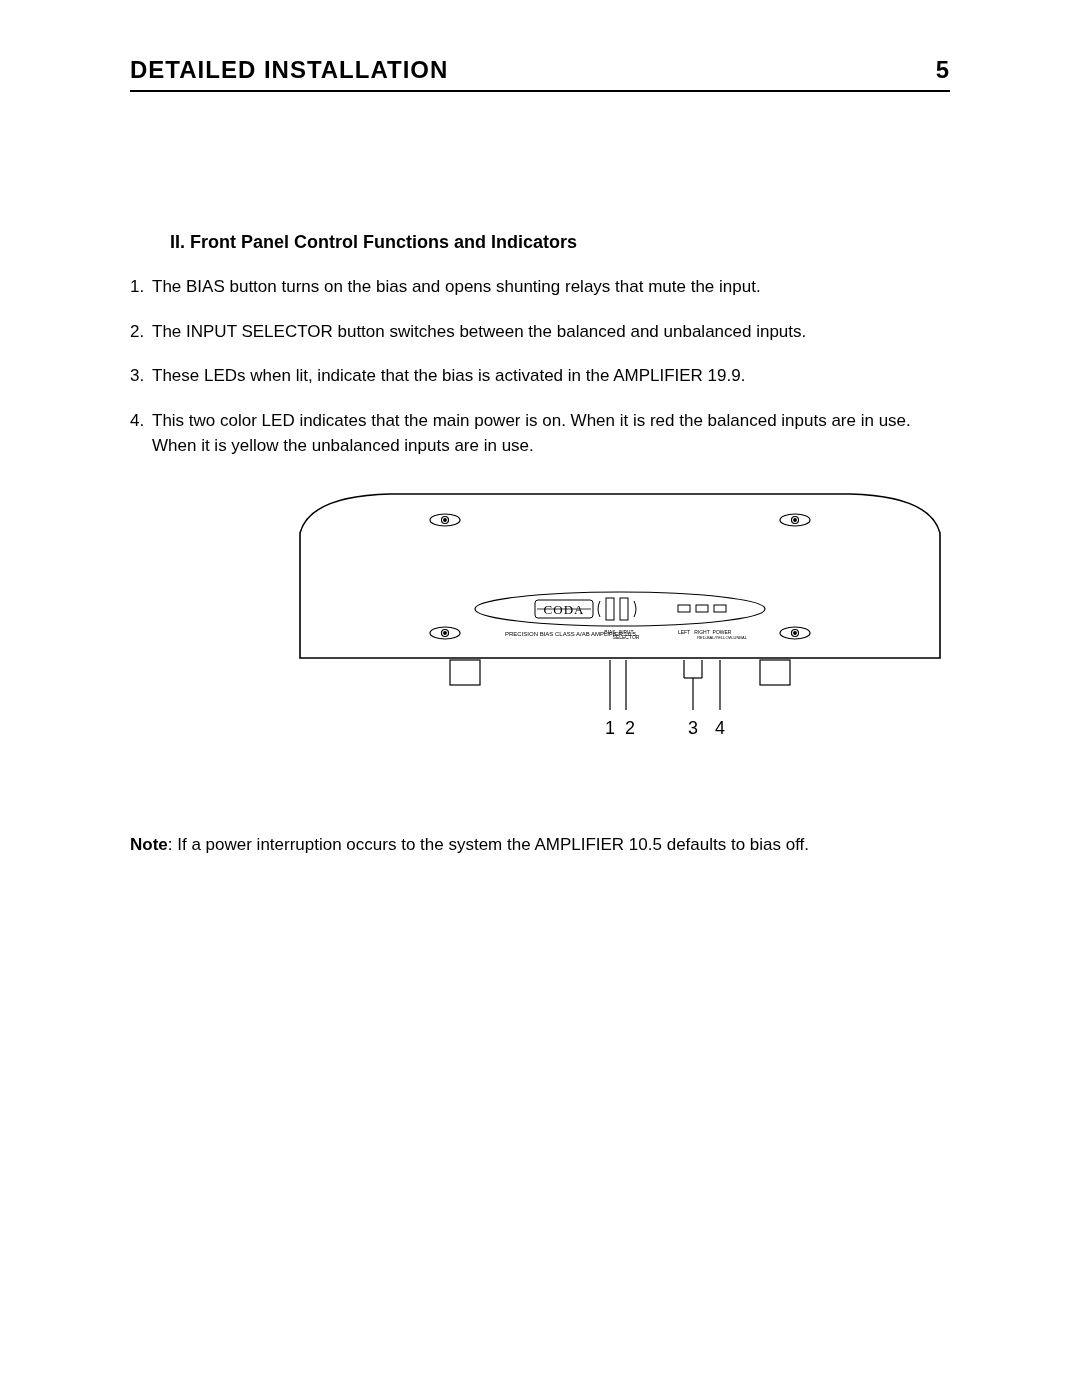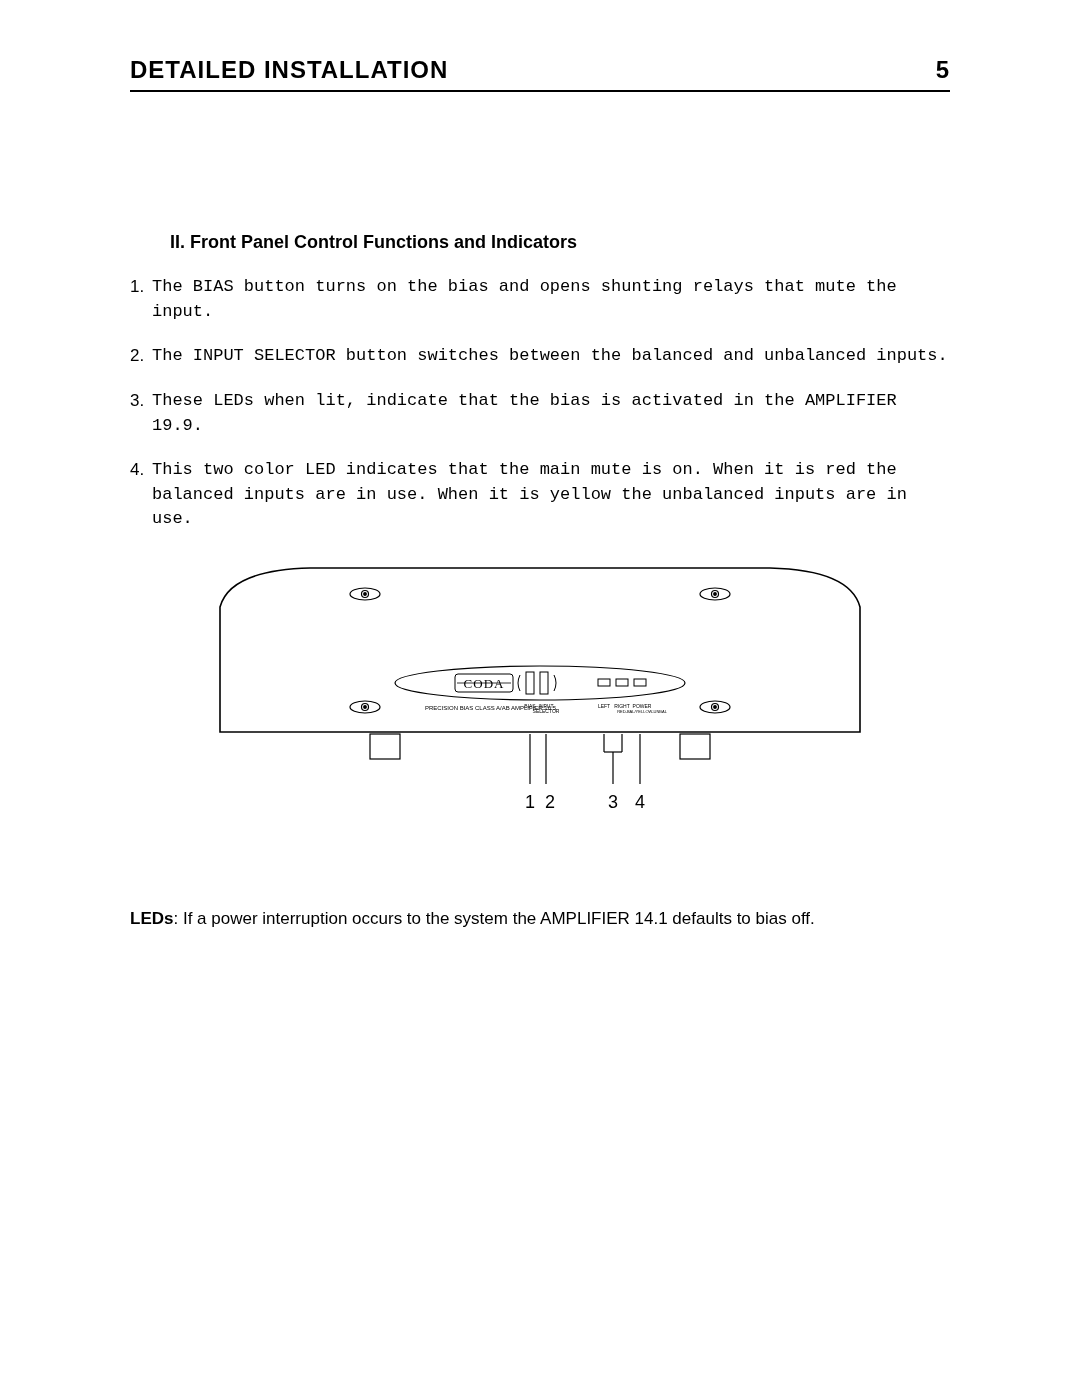--- a/index.html
+++ b/index.html
@@ -40,26 +40,25 @@
   }
   .list-item {
     display: flex;
     margin-bottom: 20px;
   }
   .list-item .num {
     flex: 0 0 22px;
   }
   .list-item .txt {
     flex: 1;
-    font-family: Liberation Mono, monospace;
   }
   .diagram-wrap {
     margin-top: 30px;
     display: flex;
-    justify-content: center;
+    justify-content: flex-end;
   }
   .note-block {
     margin-top: 55px;
     font-size: 17px;
     line-height: 1.4;
   }
   .note-block .bold { font-weight: 700; }
 </style>
 </head>
 <body>
@@ -83,21 +82,21 @@
     <div class="list-item">
       <div class="num">2.</div>
       <div class="txt">The INPUT SELECTOR button switches between the balanced and unbalanced inputs.</div>
     </div>
     <div class="list-item">
       <div class="num">3.</div>
       <div class="txt">These LEDs when lit, indicate that the bias is activated in the AMPLIFIER 19.9.</div>
     </div>
     <div class="list-item">
       <div class="num">4.</div>
-      <div class="txt">This two color LED indicates that the main mute is on.  When it is red the balanced inputs are in use.  When it is yellow the unbalanced inputs are in use.</div>
+      <div class="txt">This two color LED indicates that the main power is on.  When it is red the balanced inputs are in use.  When it is yellow the unbalanced inputs are in use.</div>
     </div>
   </div>
 
   <div class="diagram-wrap">
     <svg width="660" height="290" viewBox="0 0 660 290">
 
       <path d="M 10 45 Q 20 8 100 6 L 560 6 Q 640 8 650 45 L 650 170 L 10 170 Z" fill="none" stroke="#000" stroke-width="1.6"></path>
 
       <g stroke="#000" stroke-width="1.2" fill="none">
         <g transform="translate(155,32)">
@@ -161,16 +160,16 @@
       <line x1="430" y1="172" x2="430" y2="222" stroke="#000" stroke-width="1.2"></line>
 
       <text x="320" y="246" font-size="18" text-anchor="middle">1</text>
       <text x="340" y="246" font-size="18" text-anchor="middle">2</text>
       <text x="403" y="246" font-size="18" text-anchor="middle">3</text>
       <text x="430" y="246" font-size="18" text-anchor="middle">4</text>
     </svg>
   </div>
 
   <div class="note-block">
-    <span class="bold">LEDs</span><span>: If a power interruption occurs to the system the AMPLIFIER  14.1 defaults to bias off.</span>
+    <span class="bold">Note</span><span>: If a power interruption occurs to the system the AMPLIFIER  10.5 defaults to bias off.</span>
   </div>
 
 </div>
 
 </body></html>

